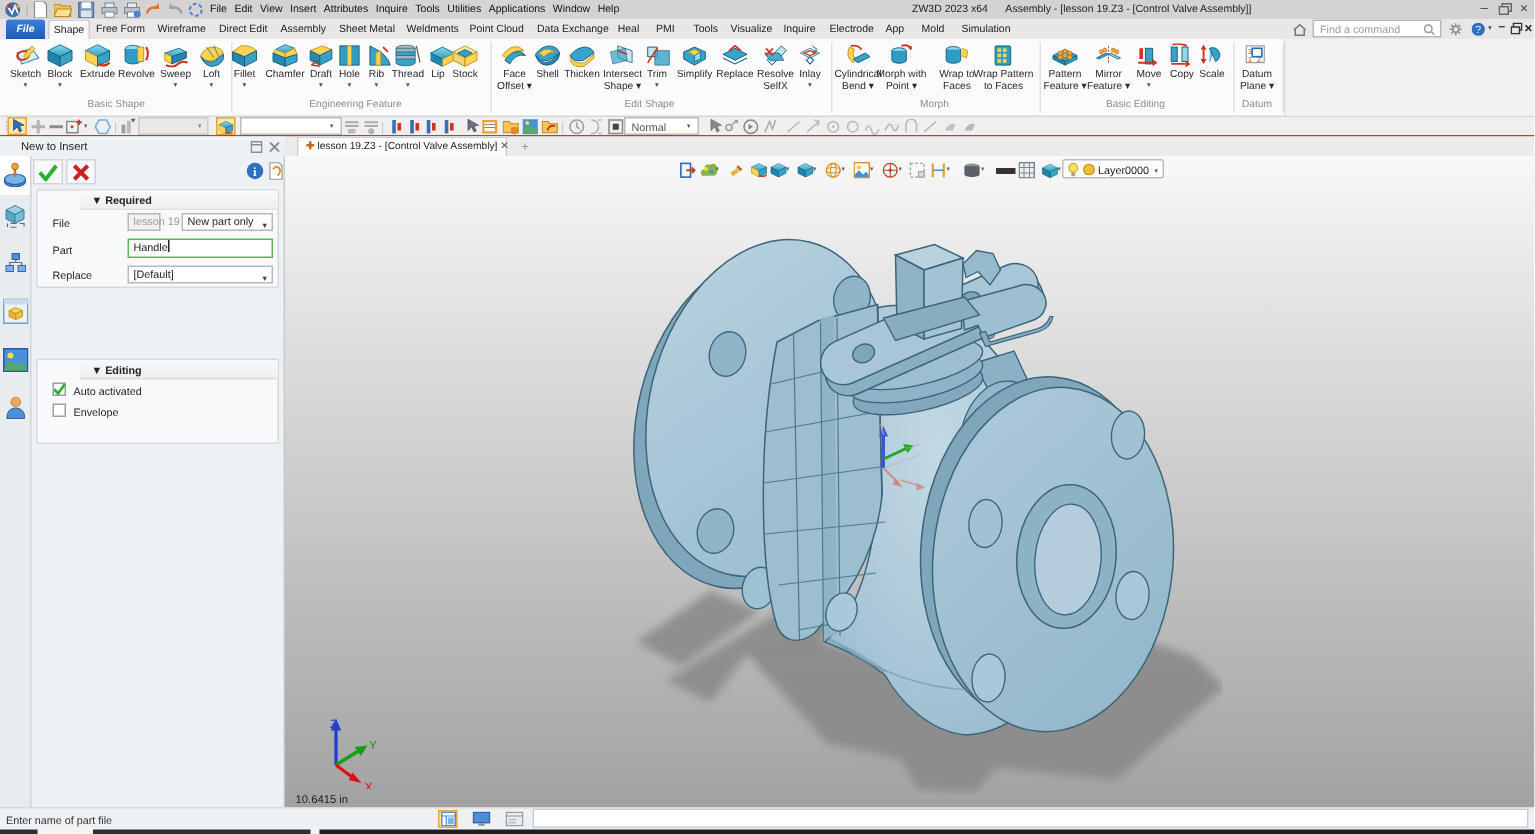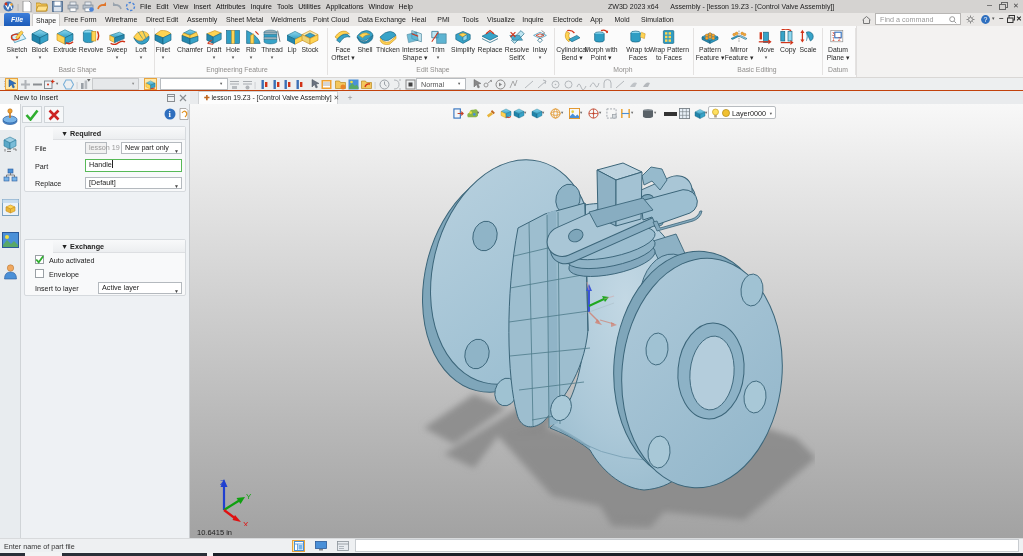--- a/index.html
+++ b/index.html
@@ -1003,36 +1003,32 @@
  <div class="frow" style="height:17px;">
             <span class="lb">Part</span>
   <span class="inp" style="left:60px;top:1px;width:97px;height:13px;border:1.5px solid #57b957;line-height:9px;">Handle<span style="display:inline-block;width:1px;height:8px;background:#222;vertical-align:-1px;"></span></span>
  </div>
  <div class="frow" style="height:17px;">
             <span class="lb">Replace</span>
   <span class="inp combo" style="left:60px;top:2px;width:97px;">[Default]<span class="da">▼</span></span>
  </div>
 </div>
 <div class="card" style="top:135px;height:57px;">
- <div class="cardhdr">▼ Exchange</div>
+ <div class="cardhdr">▼ Editing</div>
  <div class="frow" style="height:14px;">
             <span class="cb" style="left:10px;top:2px;"></span>
             <svg style="position:absolute;left:10px;top:2px;" width="9" height="9" viewBox="0 0 11 11">
               <path d="M1.5,5.5 l3,3.5 L10,1.5" fill="none" stroke="#2fae2f" stroke-width="2.2"></path>
             </svg>
             <span class="lb" style="left:24px;top:3px;">Auto activated</span>
           </div>
  <div class="frow" style="height:14px;">
             <span class="cb" style="left:10px;top:2px;"></span>
             <span class="lb" style="left:24px;top:3px;">Envelope</span>
           </div>
- <div class="frow" style="height:16px;">
-            <span class="lb" style="left:10px;top:3px;">Insert to layer</span>
-  <span class="inp combo" style="left:73px;top:1px;width:84px;">Active layer<span class="da">▼</span></span>
- </div>
 </div>
 </div>
     </div>
     <div class="abs" id="statusbar">
 <span style="position:absolute;left:4px;top:3px;">Enter name of part file</span>
 <div style="position:absolute;left:292px;top:1px;width:13px;height:12px;background:#ffe9a8;border:1px solid #e8a33d;"><svg width="10" height="10" viewBox="0 0 10 10" style="margin:0 0 0 1px;">
           <rect x="0.5" y="0.5" width="9" height="9" fill="#fff" stroke="#4a90d8" stroke-width="1"></rect>
           <path d="M0.5,3 h9 M3.5,3 v6.5" stroke="#4a90d8" stroke-width="0.8"></path>
           <rect x="4.5" y="4" width="4" height="4.5" fill="#78b4e8"></rect>
         </svg></div>

